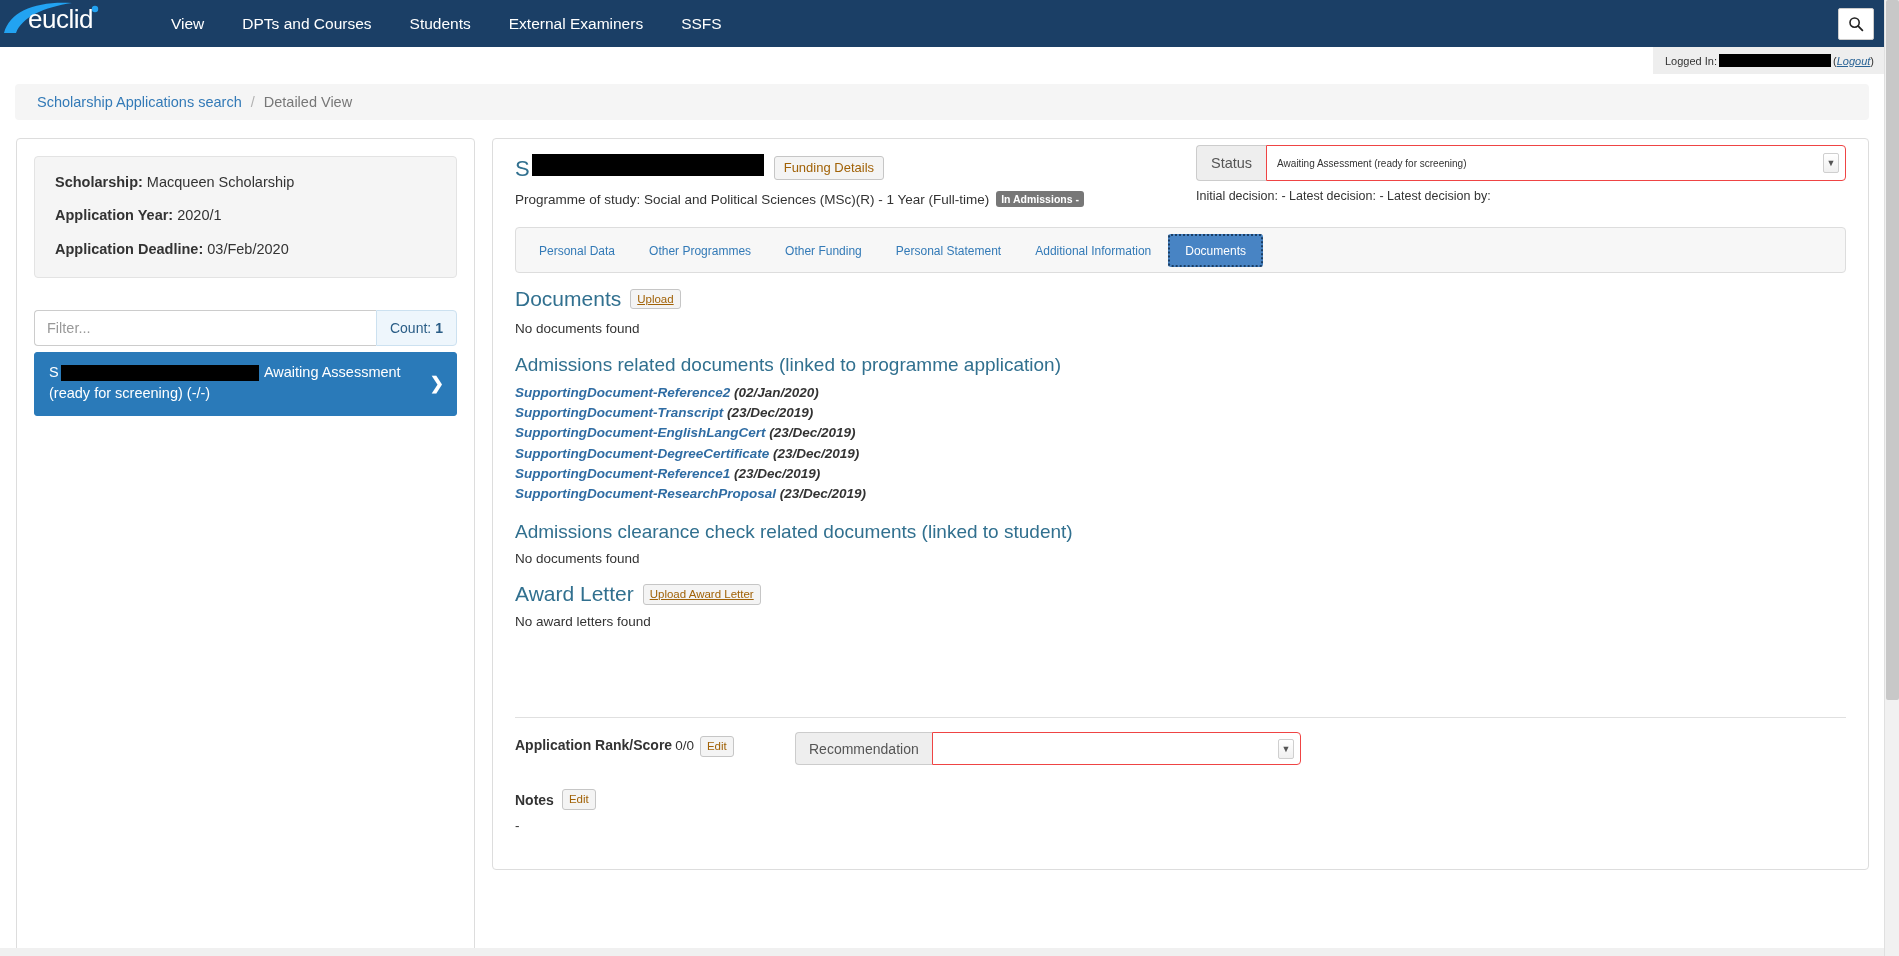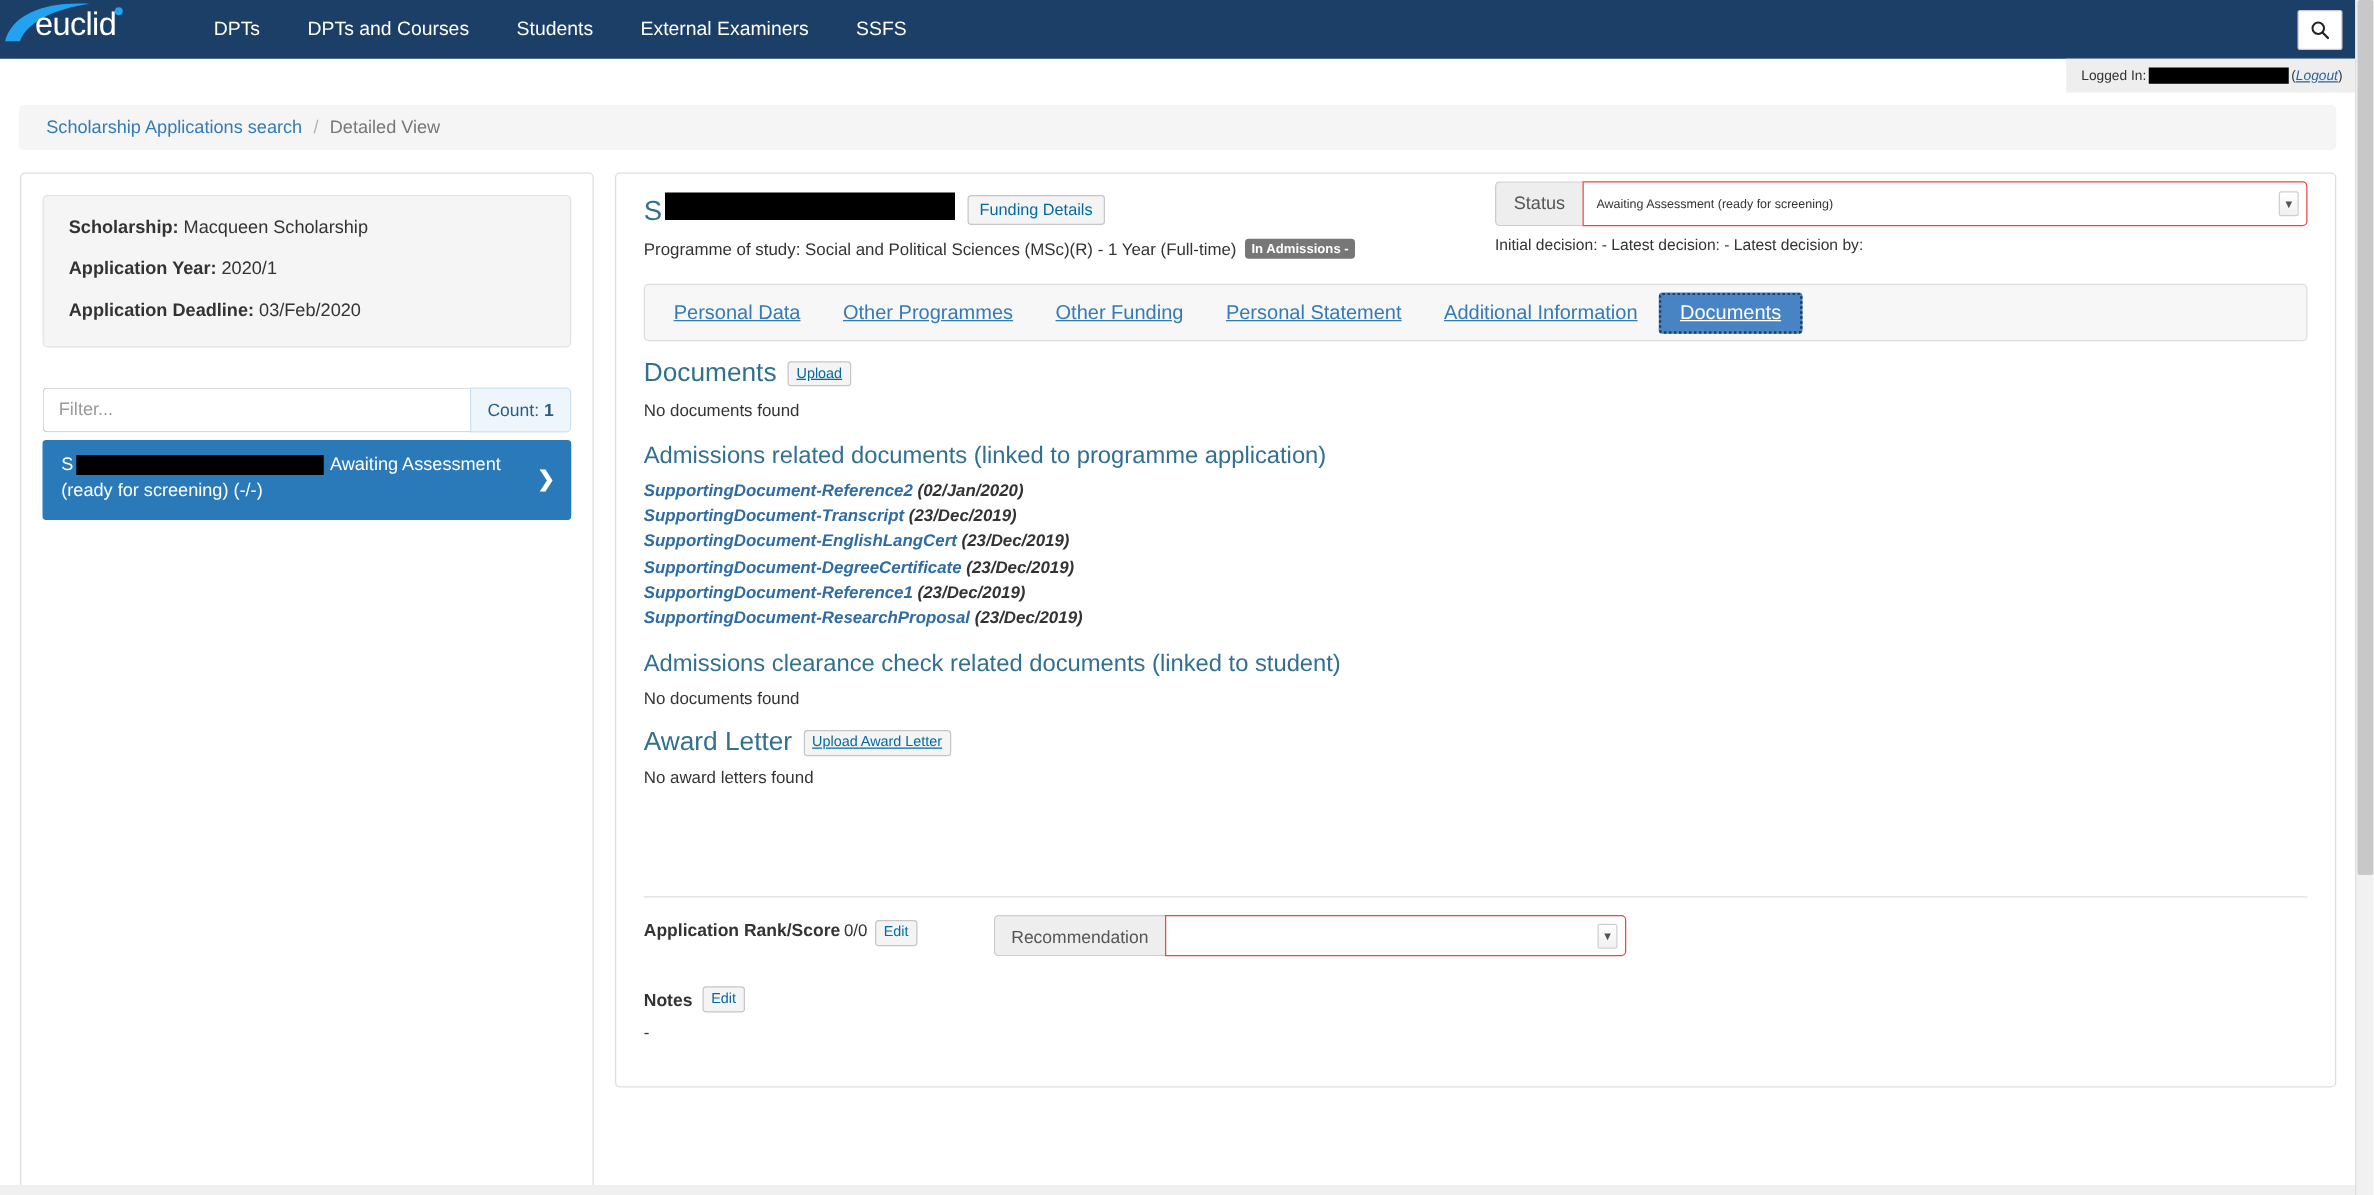--- a/index.html
+++ b/index.html
@@ -181,21 +181,21 @@
   }
   .student-name {
     font-size: 22px; color: #31708f;
     display: flex; align-items: baseline;
   }
   .btn {
     display: inline-flex; align-items: center; justify-content: center;
     background: #f4f4f4;
     border: 1px solid #c6c6c6;
     border-radius: 3px;
-    color: #0369a1;
+    color: #a16207;
     font-size: 13px;
     font-family: "Liberation Sans", sans-serif;
     padding: 3px 9px;
     cursor: pointer;
     white-space: nowrap;
     line-height: 1.3;
   }
   .btn-sm { font-size: 11.5px; padding: 2px 6px; }
   .programme-line {
     font-size: 13.5px; color: #333333;
@@ -270,27 +270,26 @@
     background: #f7f7f7;
     border: 1px solid #dddddd;
     border-radius: 4px;
     height: 46px;
     display: flex; align-items: stretch;
     padding: 6px 6px 0 6px;
   }
   .tab {
     display: flex; align-items: center;
     padding: 0 17px;
-    font-size: 16px;
+    font-size: 12px;
     color: #337ab7;
     cursor: pointer;
     border-radius: 3px 3px 0 0;
     margin-bottom: 5px;
     white-space: nowrap;
-    text-decoration: underline;
   }
   .tab.active {
     background: #4884c4;
     color: #ffffff;
     outline: 2px dotted #1b3f66;
     outline-offset: -2px;
     border-radius: 3px;
   }
 
   
@@ -360,21 +359,21 @@
 
   <div class="navbar">
     <a class="brand">
       <svg width="130" height="47" viewBox="0 0 130 47">
         <path d="M4 38 C10 16, 36 6, 72 8 C44 12, 22 22, 16 38 Z" fill="#22a3f2"></path>
         <circle cx="95" cy="14" r="3.2" fill="#22a3f2"></circle>
         <text x="28" y="33" font-family="'Liberation Sans', sans-serif" font-size="26" fill="#ffffff" letter-spacing="-0.5">euclid</text>
       </svg>
     </a>
     <div class="nav-links">
-      <a class="nav-link">DPTs</a>
+      <a class="nav-link">View</a>
       <a class="nav-link">DPTs and Courses</a>
       <a class="nav-link">Students</a>
       <a class="nav-link">External Examiners</a>
       <a class="nav-link">SSFS</a>
     </div>
     <div class="nav-right">
       <div class="search-btn">
         <svg width="16" height="16" viewBox="0 0 16 16">
           <circle cx="6.6" cy="6.6" r="4.6" fill="none" stroke="#222222" stroke-width="1.6"></circle>
           <line x1="10.2" y1="10.2" x2="14.4" y2="14.4" stroke="#222222" stroke-width="1.8" stroke-linecap="round"></line>

